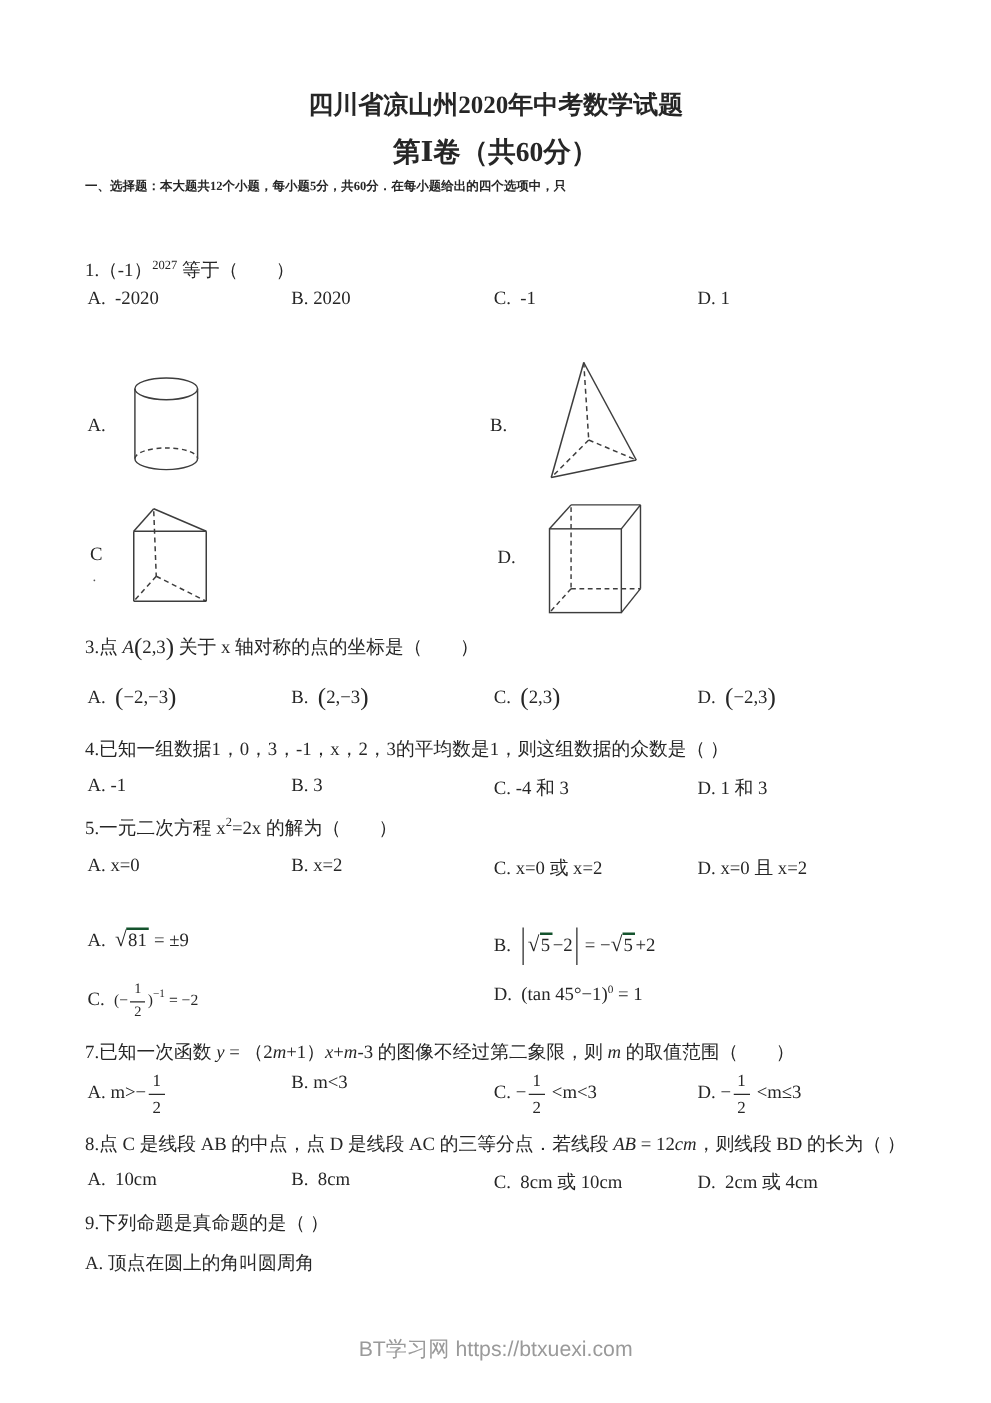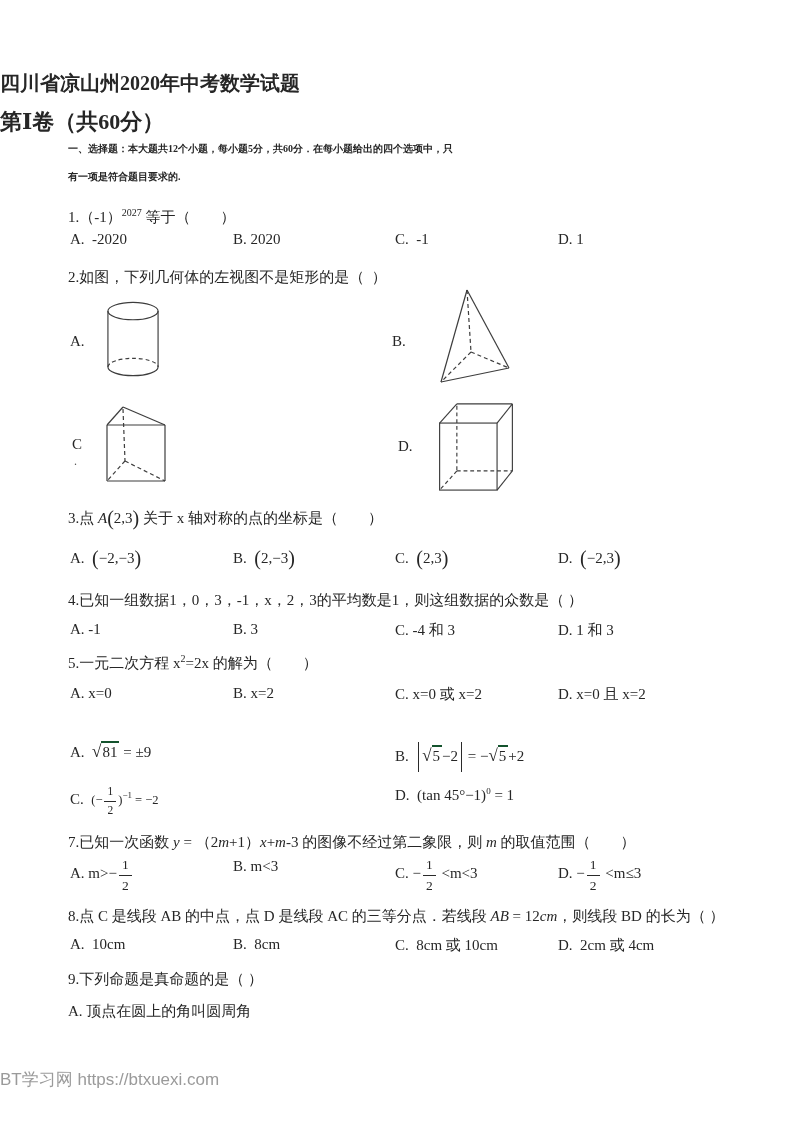--- a/index.html
+++ b/index.html
@@ -4,21 +4,21 @@
 <style>
   * { margin:0; padding:0; box-sizing:border-box; }
   html,body { background:#ffffff; }
   body {
     width:793px; height:1122px; position:relative;
     font-family:"Liberation Serif","DejaVu Serif",serif;
     color:#262626;
   }
   .page { position:absolute; left:0; top:0; width:793px; height:1122px; background:#fff; overflow:hidden; }
   .abs { position:absolute; }
-  .center { left:0; width:793px; }
+  .center { left:0; width:793px; text-align:center; }
   .title { font-size:20px; font-weight:bold; }
   .volume { font-size:22px; font-weight:bold; }
   .intro { left:68px; font-size:10px; font-weight:bold; white-space:pre; }
   .line { left:68px; font-size:15px; white-space:pre; line-height:22px; }
   .optrow { left:70px; width:700px; font-size:15px; }
   .opt { position:absolute; top:0; white-space:pre; }
   .o0{ left:0; } .o1{ left:163px; } .o2{ left:325px; } .o3{ left:488px; }
   .it { font-style:italic; }
   .sup { font-size:10px; vertical-align:6px; }
   .sup2 { font-size:9px; vertical-align:6px; }
@@ -37,31 +37,29 @@
   .footer { top:1068px; color:#9a9a9a; font-size:17px; font-family:"Liberation Sans","DejaVu Sans",sans-serif; }
 </style>
 </head>
 <body>
 
 <div class="page">
 
   <div class="abs center title" style="top:70px">四川省凉山州2020年中考数学试题</div>
   <div class="abs center volume" style="top:107px">第Ⅰ卷（共60分）</div>
   <div class="abs intro" style="top:142px">一、选择题：本大题共12个小题，每小题5分，共60分．在每小题给出的四个选项中，只</div>
-  <div class="abs intro" style="top:170px">有一项是符合题目要求的.</div>
 
   <div class="abs line" style="top:202px"><span>1.（-1）</span><sup class="sup">2027</sup><span> 等于（　　）</span></div>
   <div class="abs optrow" style="top:231px">
     <span class="opt o0">A.  -2020</span>
     <span class="opt o1">B. 2020</span>
     <span class="opt o2">C.  -1</span>
     <span class="opt o3">D. 1</span>
   </div>
 
-  <div class="abs line" style="top:266px">2.如图，下列几何体的左视图不是矩形的是（  ）</div>
 
   <span class="figlab" style="left:70px; top:333px">A.</span>
   <svg style="left:106px; top:300px" width="54" height="80" viewBox="0 0 56 80" fill="none" stroke="#3d3d3d" stroke-width="1.2">
     <ellipse cx="28" cy="10" rx="26" ry="9"></ellipse>
     <line x1="2" y1="10" x2="2" y2="68"></line>
     <line x1="54" y1="10" x2="54" y2="68"></line>
     <path d="M2,68 A26,9 0 0 0 54,68"></path>
     <path d="M2,68 A26,9 0 0 1 54,68" stroke-dasharray="4 3"></path>
   </svg>
 

